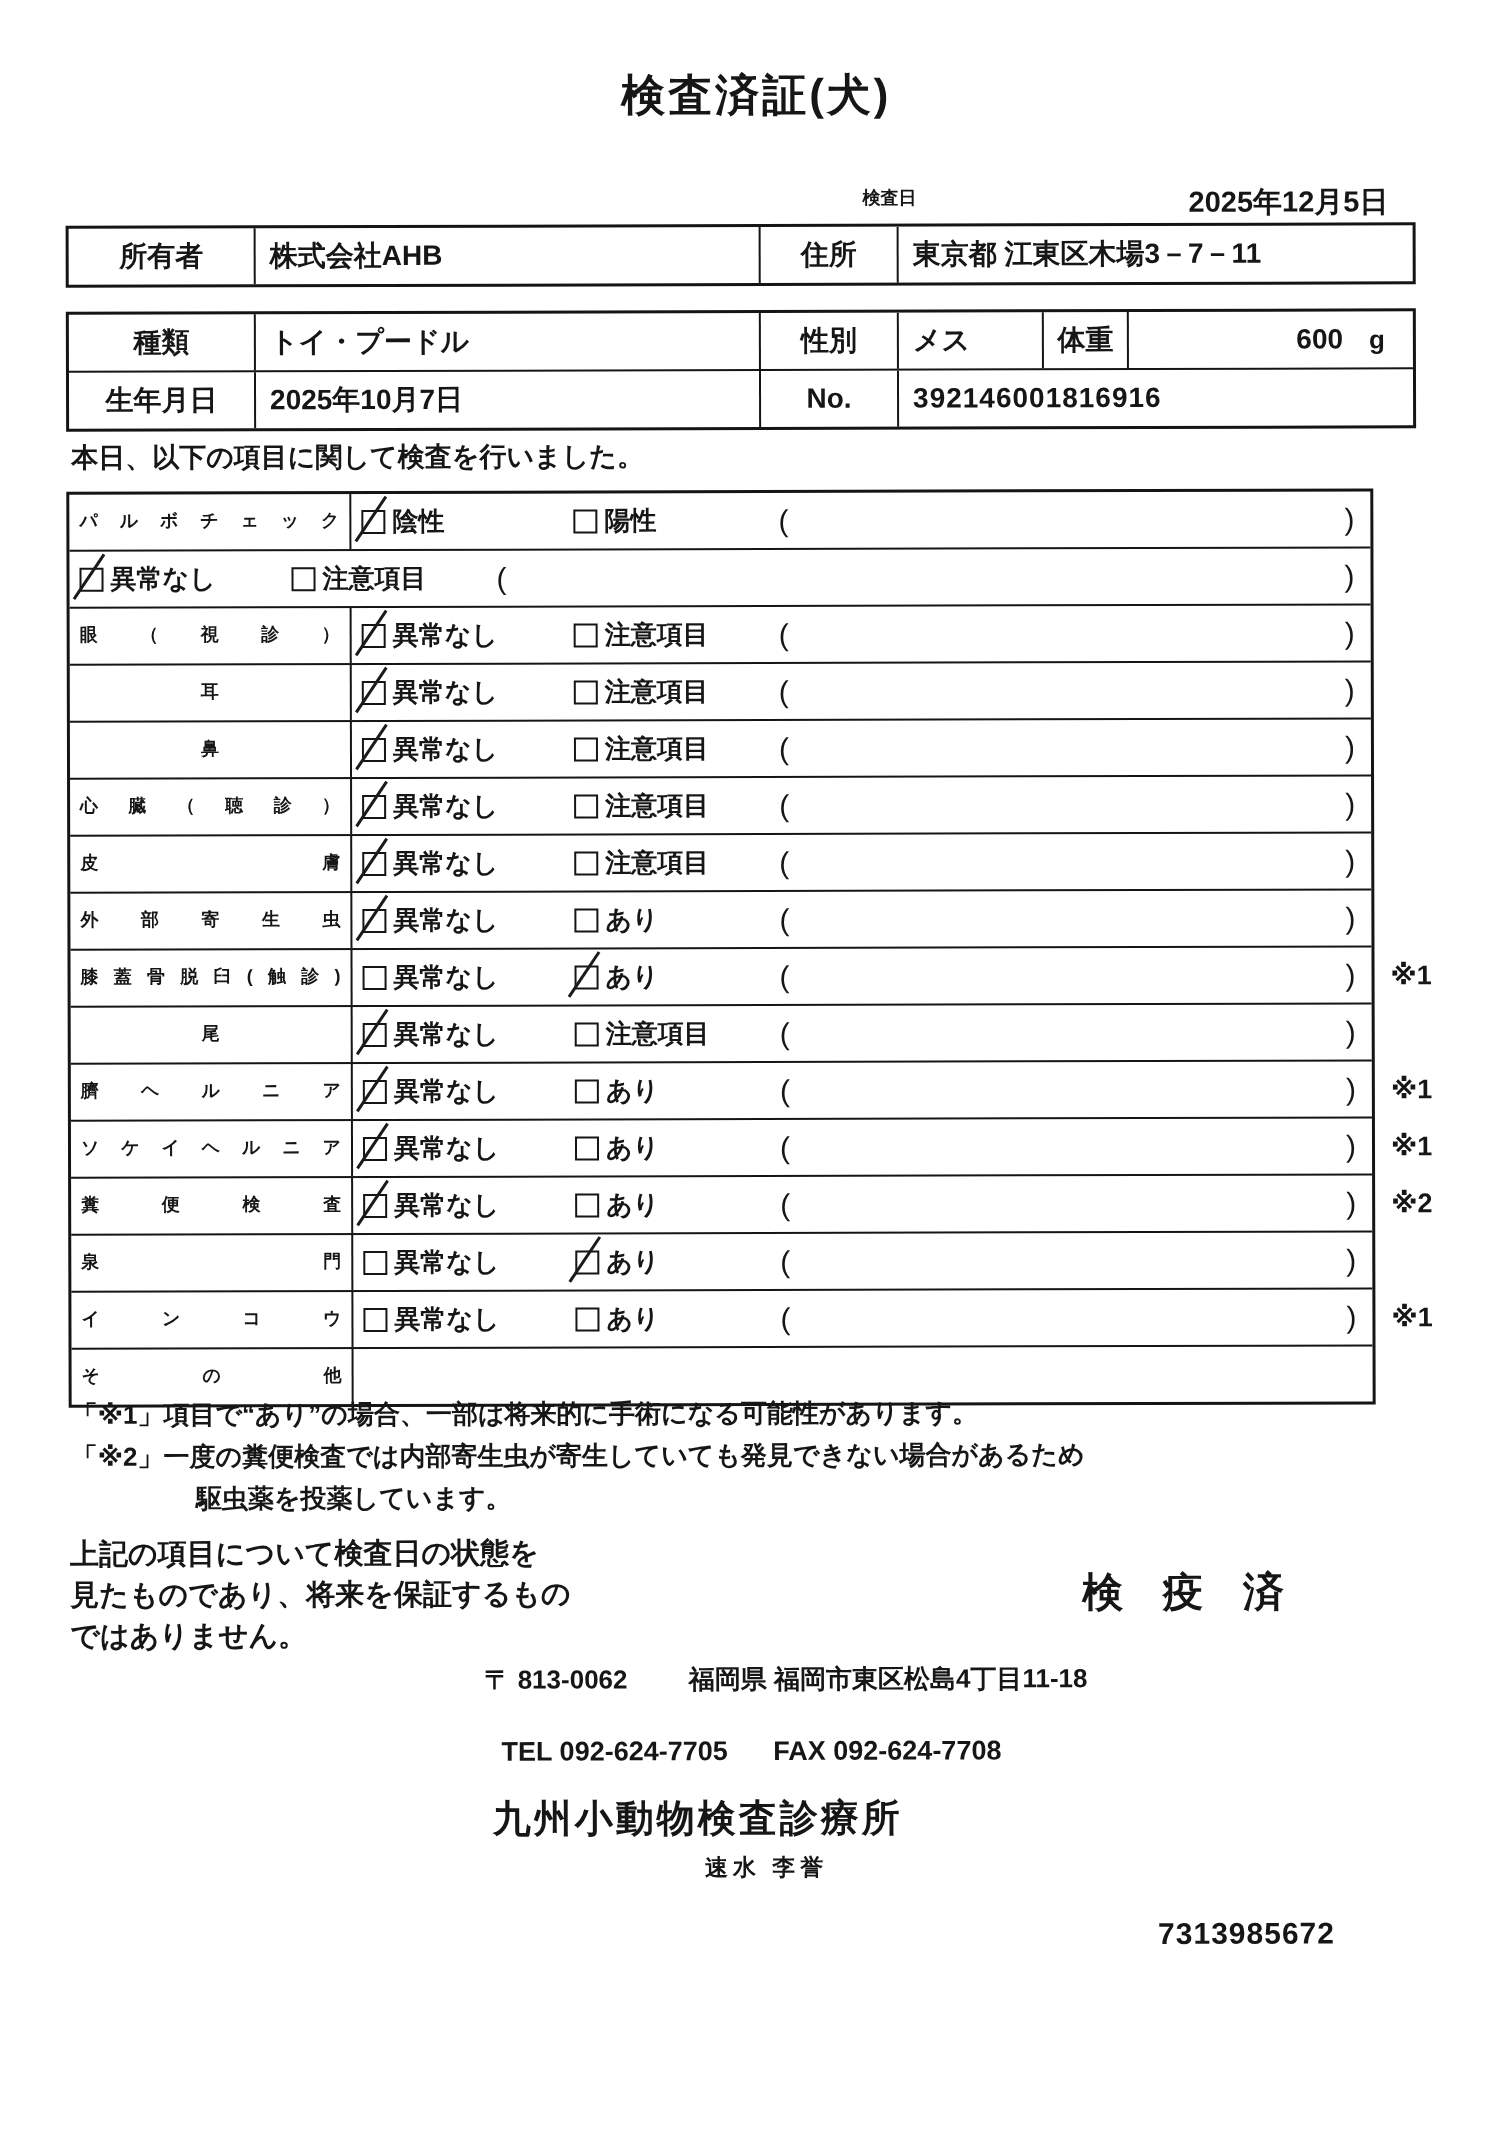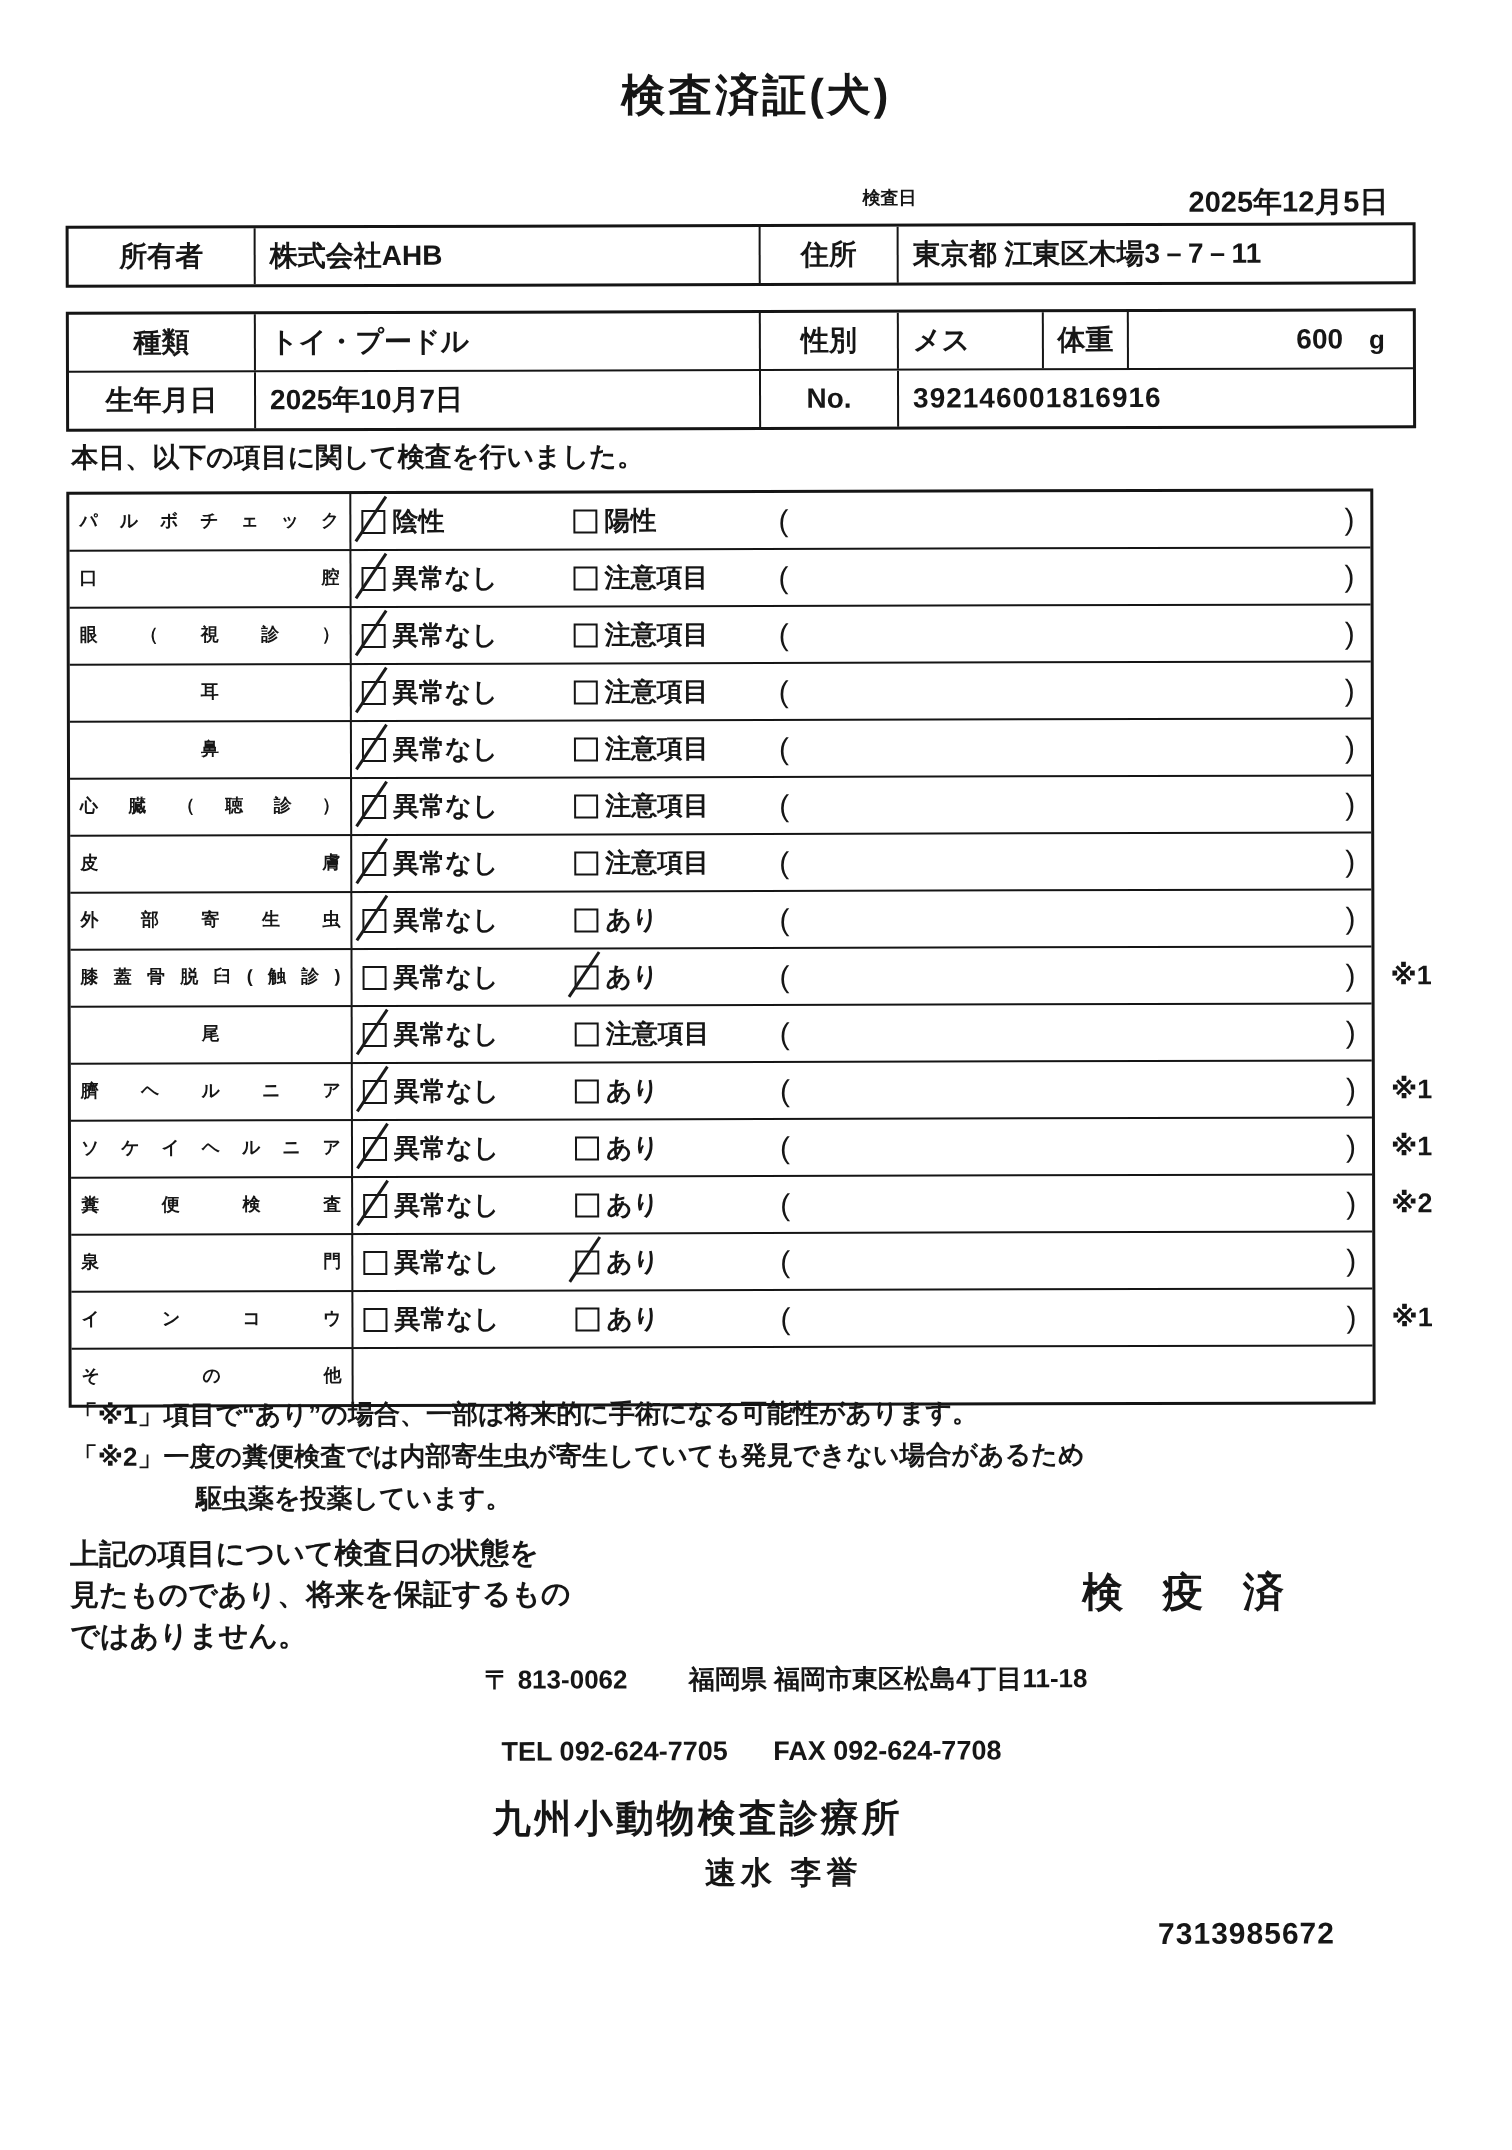--- a/index.html
+++ b/index.html
@@ -76,21 +76,21 @@
 
   .disclaimer{position:absolute; top:1532px; left:66px; font-size:29px; font-weight:700; line-height:41px;}
 
   .stamp{position:absolute; top:1566px; left:1078px; font-size:41px; font-weight:700; letter-spacing:14px; white-space:nowrap;}
 
   .postal-line{position:absolute; top:1662px; left:480px; font-size:26px; font-weight:600; white-space:nowrap;}
   .postal-line .addr{margin-left:54px;}
   .tel-line{position:absolute; top:1736px; left:497px; font-size:27px; font-weight:600; white-space:nowrap;}
   .tel-line .fax{margin-left:38px;}
   .clinic-name{position:absolute; top:1793px; left:488px; font-size:38px; font-weight:700; letter-spacing:3px; white-space:nowrap;}
-  .vet-name{position:absolute; top:1852px; left:700px; font-size:31px; font-weight:700; letter-spacing:5px; white-space:nowrap;}
+  .vet-name{position:absolute; top:1852px; left:700px; font-size:23px; font-weight:700; letter-spacing:5px; white-space:nowrap;}
   .doc-number{position:absolute; top:1918px; left:1153px; font-size:30px; font-weight:600; letter-spacing:1px;}
 </style>
 </head>
 <body>
 
 <div class="page">
   <div class="doc">
 
     <h1 class="title">検査済証(犬)</h1>
 
@@ -138,21 +138,20 @@
             </span>
             <span class="opt">
               <span class="cbox"></span>
               <span class="opt-text">陽性</span>
             </span>
             <span class="paren">(</span>
             <span class="paren paren-close">)</span>
           </div>
         </div>
         <div class="cl-row">
-          <div class="cl-label al-j">口腔</div>
           <div class="cl-content">
             <span class="opt">
               <span class="cbox checked"></span>
               <span class="opt-text">異常なし</span>
             </span>
             <span class="opt">
               <span class="cbox"></span>
               <span class="opt-text">注意項目</span>
             </span>
             <span class="paren">(</span>

